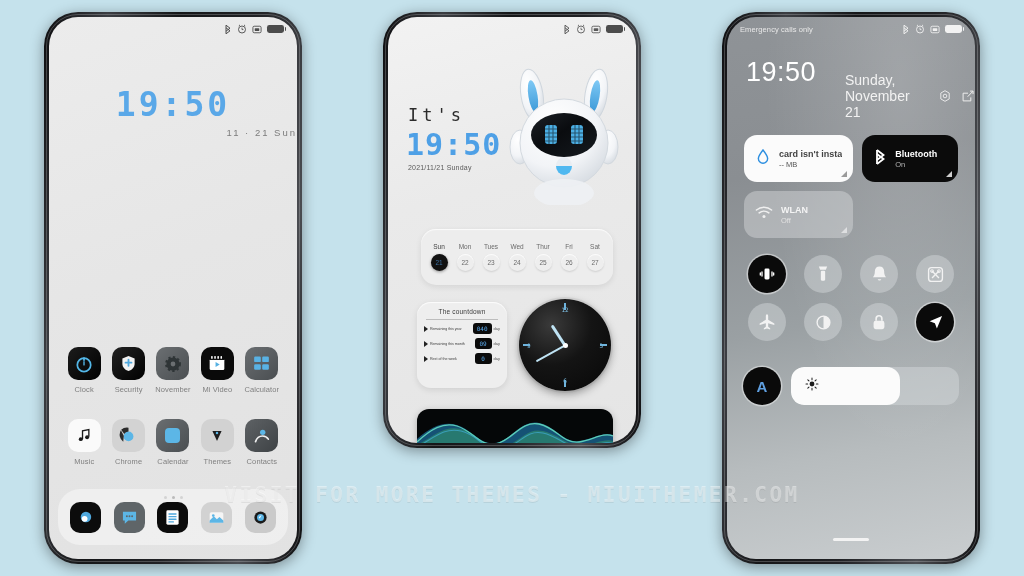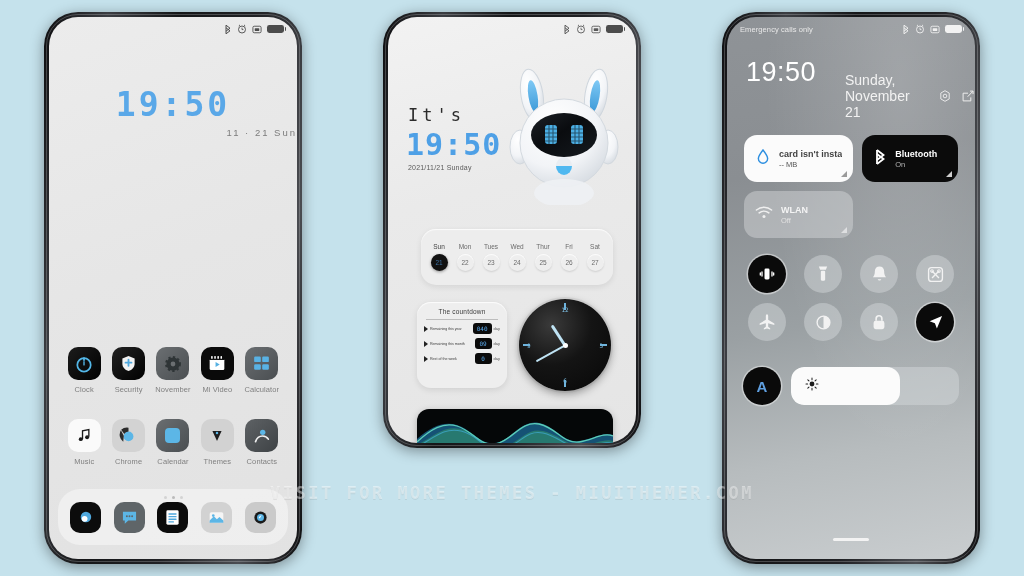--- a/index.html
+++ b/index.html
@@ -257,21 +257,21 @@
     position:absolute; left:50%; transform:translateX(-50%);
     bottom:18px; width:36px; height:3.5px; border-radius:2px;
     background:#f3f3f3;
   }
 
   
   .watermark {
     position:absolute; left:0; right:0; top:483px;
     text-align:center;
     font-family:"DejaVu Sans Mono", monospace;
-    font-size:17px; font-weight:700; letter-spacing:2.5px;
+    font-size:21px; font-weight:700; letter-spacing:2.5px;
     color: rgba(255,255,255,.42);
     text-shadow: 0 1px 0 rgba(0,0,0,.07);
     pointer-events:none; z-index:40; white-space:nowrap;
   }
 </style>
 </head>
 <body>
 
 <div class="phone" id="phone1">
   <div class="screen" id="scr1">

